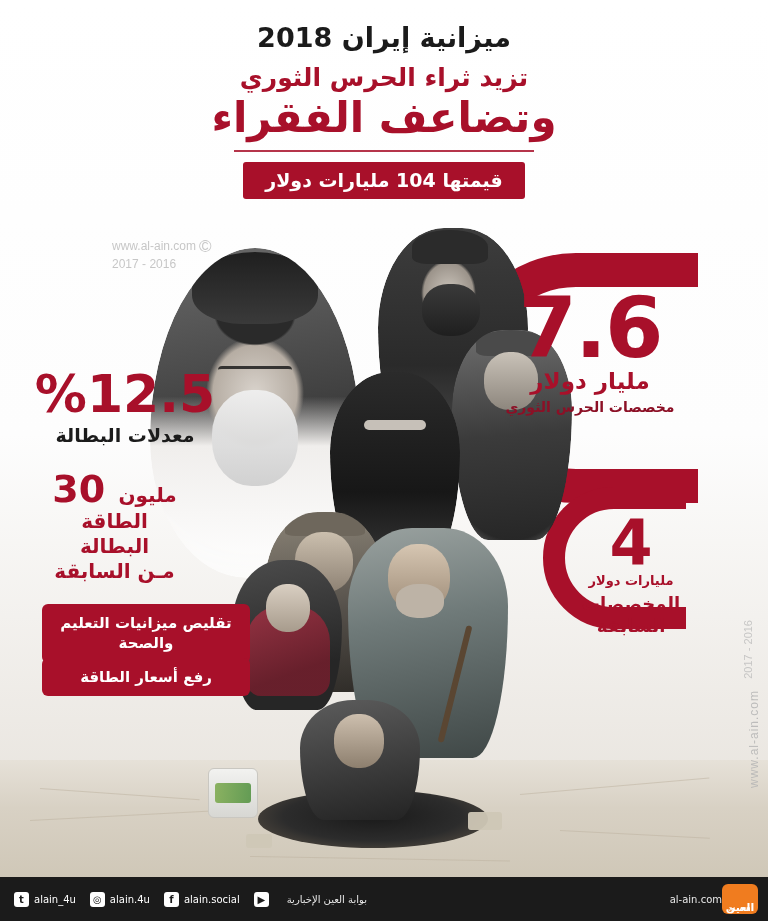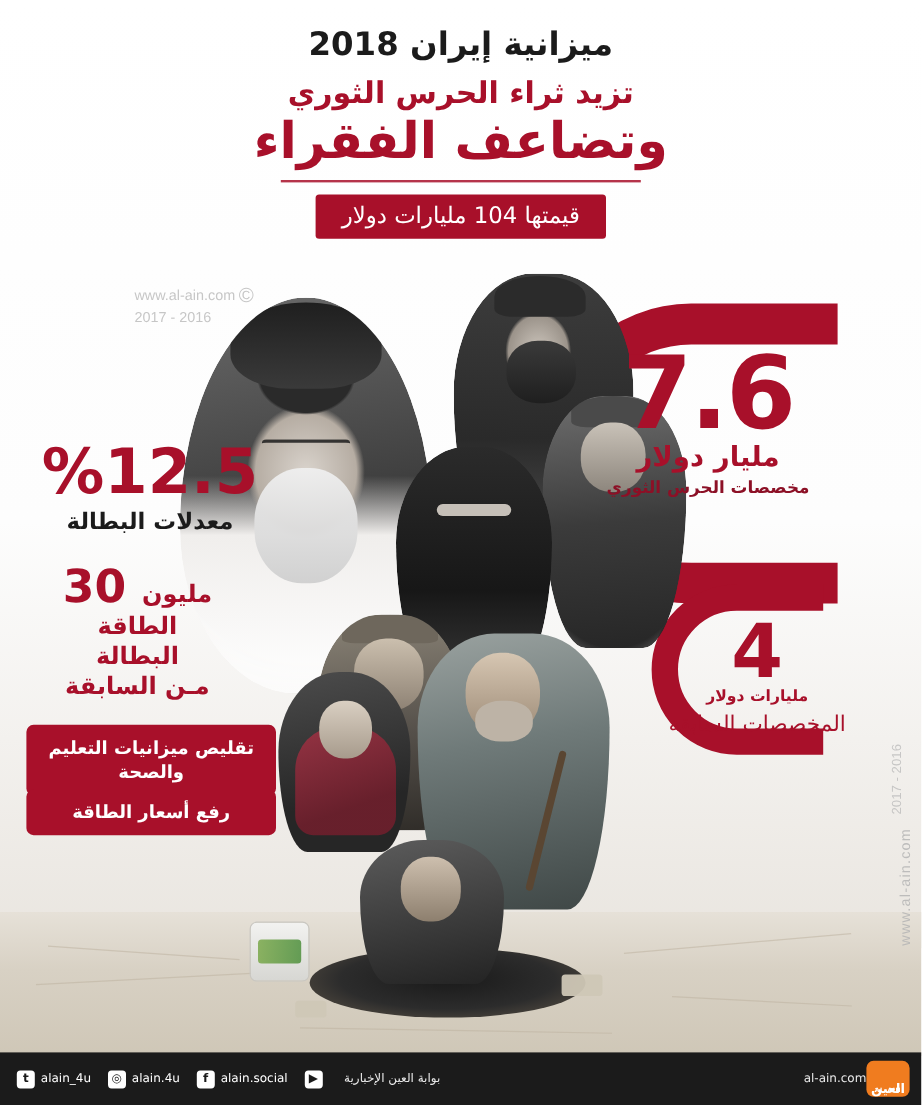--- a/index.html
+++ b/index.html
@@ -35,21 +35,21 @@
     margin-top:10px;font-size:25px;font-weight:bold;color:#a8102a;
   }
   .sub2{
     margin-top:4px;font-size:42px;font-weight:bold;color:#a8102a;line-height:1.05;
   }
   .rule{
     width:300px;height:2px;background:#a8102a;margin:10px auto 0;opacity:.85;
   }
   .value-badge{
     display:inline-block;margin-top:10px;background:#a8102a;color:#fff;
-    font-size:19px;font-weight:normal;padding:7px 22px 8px;border-radius:3px;
+    font-size:19px;font-weight:bold;padding:7px 22px 8px;border-radius:3px;
   }
   
   .wm-top{
     position:absolute;left:112px;top:236px;z-index:7;color:#b9b9b9;opacity:.8;
     font-size:12px;line-height:1.25;text-align:left;font-family:"Liberation Sans",sans-serif;
   }
   .wm-top .c{font-size:17px;vertical-align:-2px;margin-left:3px;}
   .wm-side{
     position:absolute;right:6px;top:690px;z-index:7;color:#b5b5b5;opacity:.85;
     font-size:12px;line-height:1.25;writing-mode:vertical-rl;transform:rotate(180deg);
@@ -72,37 +72,37 @@
     position:absolute;left:500px;top:292px;width:180px;z-index:5;text-align:center;color:#a8102a;
   }
   .stat-76 .num{font-size:84px;font-weight:bold;line-height:.88;letter-spacing:-2px;}
   .stat-76 .unit{font-size:23px;font-weight:bold;margin-top:2px;}
   .stat-76 .desc{font-size:14px;color:#8c1026;margin-top:4px;line-height:1.3;font-weight:bold;}
   .stat-4{
     position:absolute;left:556px;top:515px;width:150px;z-index:5;text-align:center;color:#a8102a;
   }
   .stat-4 .num{font-size:62px;font-weight:bold;line-height:.9;}
   .stat-4 .unit{font-size:13px;font-weight:bold;margin-top:2px;line-height:1.3;}
-  .stat-4 .desc{font-size:18px;font-weight:normal;margin-top:3px;line-height:1.25;letter-spacing:2px;}
+  .stat-4 .desc{font-size:18px;font-weight:bold;margin-top:3px;line-height:1.25;letter-spacing:2px;}
   .stat-125{
     position:absolute;left:30px;top:368px;width:190px;z-index:5;text-align:center;color:#a8102a;
   }
   .stat-125 .num{font-size:52px;font-weight:bold;line-height:1;}
   .stat-125 .desc{font-size:19px;font-weight:bold;color:#1b1b1b;margin-top:4px;}
   .stat-30{
     position:absolute;left:22px;top:470px;width:185px;z-index:5;text-align:center;color:#a8102a;
   }
   .stat-30 .row1{font-size:38px;font-weight:bold;line-height:1.02;}
   .stat-30 .row1 .small{font-size:20px;letter-spacing:2px;}
   .stat-30 .row2{font-size:20px;font-weight:bold;letter-spacing:2px;line-height:1.25;}
   .stat-30 .row3{font-size:20px;font-weight:bold;letter-spacing:2px;line-height:1.25;}
   
   .pill{
     position:absolute;z-index:5;background:#a8102a;color:#fff;border-radius:6px;
-    font-size:15px;font-weight:bold;text-align:center;padding:9px 14px;line-height:1.35;
+    font-size:15px;font-weight:bold;text-align:center;padding:9px 14px;line-height:1.35;margin-left:20px;
   }
   .pill-1{left:22px;top:604px;width:180px;}
   .pill-2{left:22px;top:658px;width:180px;}
   
   .photo{position:absolute;z-index:4;}
   .grayblob{
     background:linear-gradient(160deg,#6e6e6e 0%,#3c3c3c 45%,#1e1e1e 100%);
   }
   
   .fig-cleric1{

